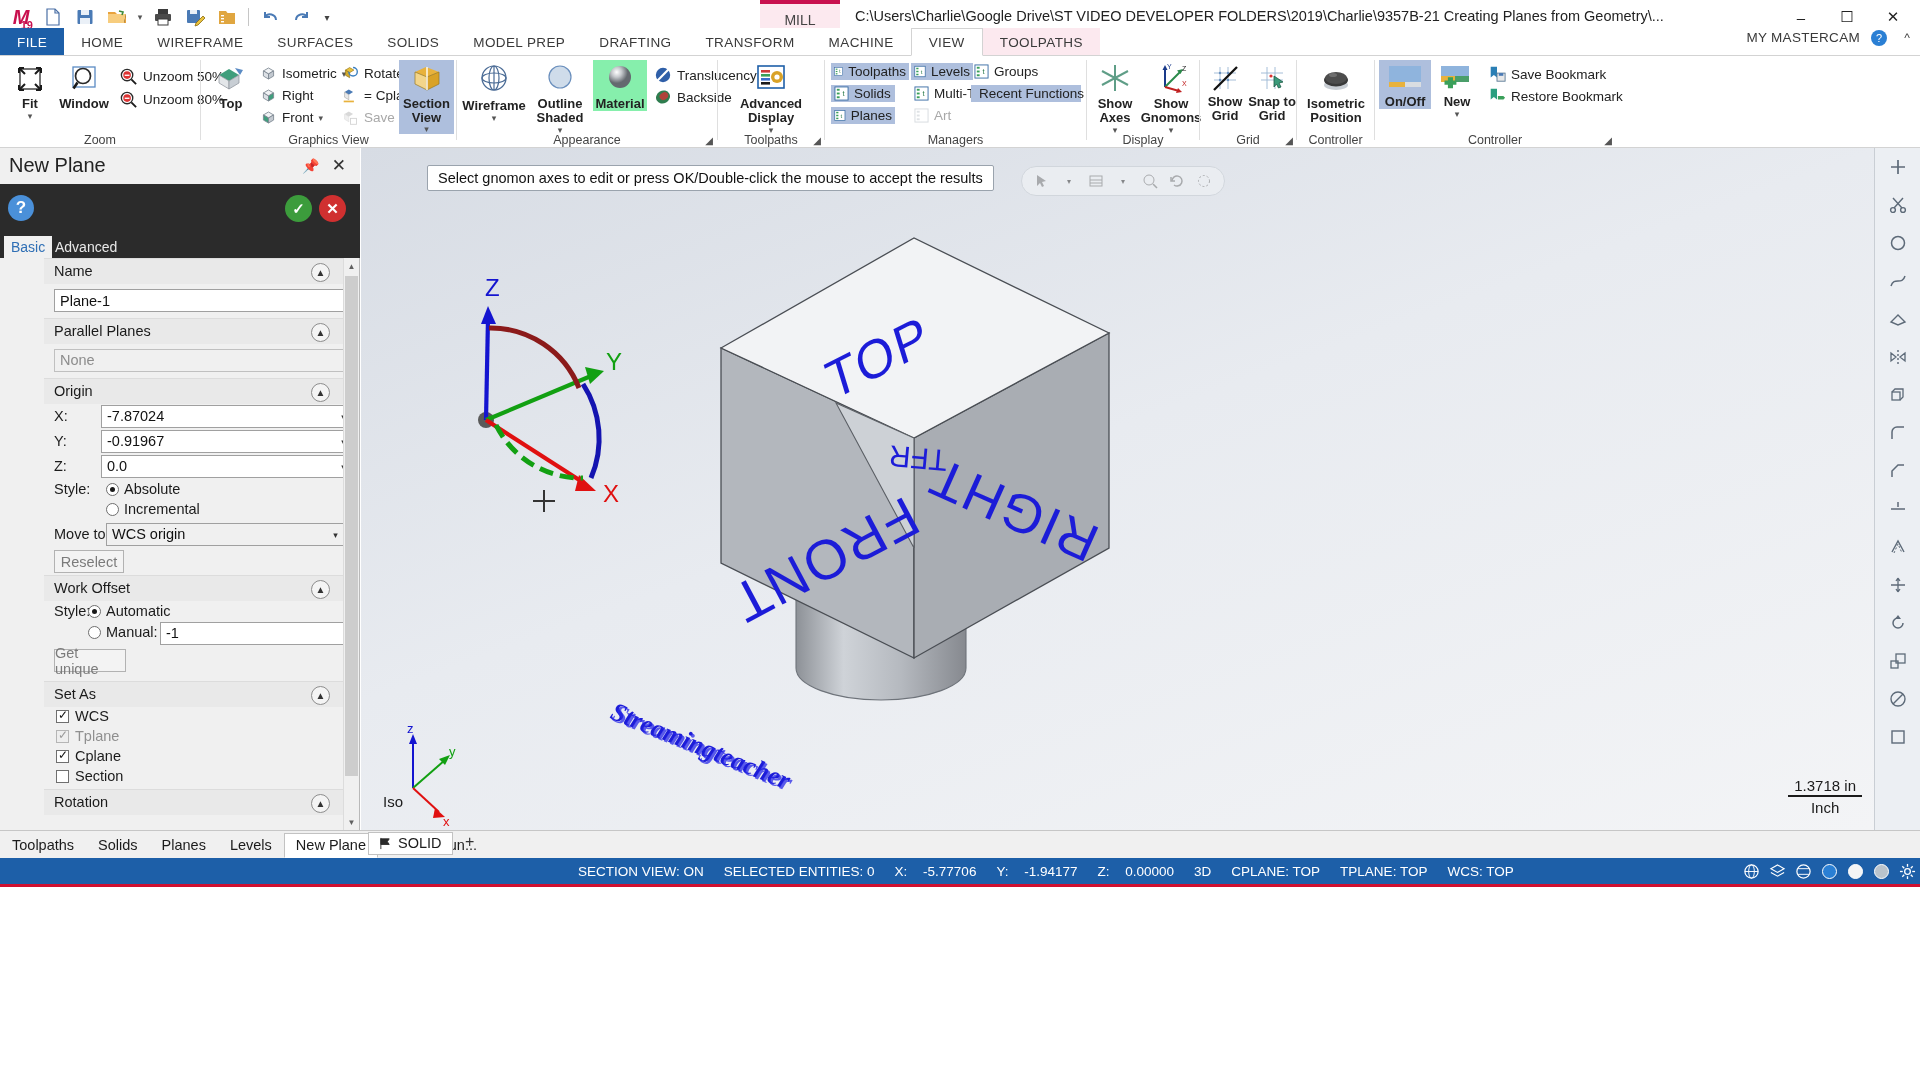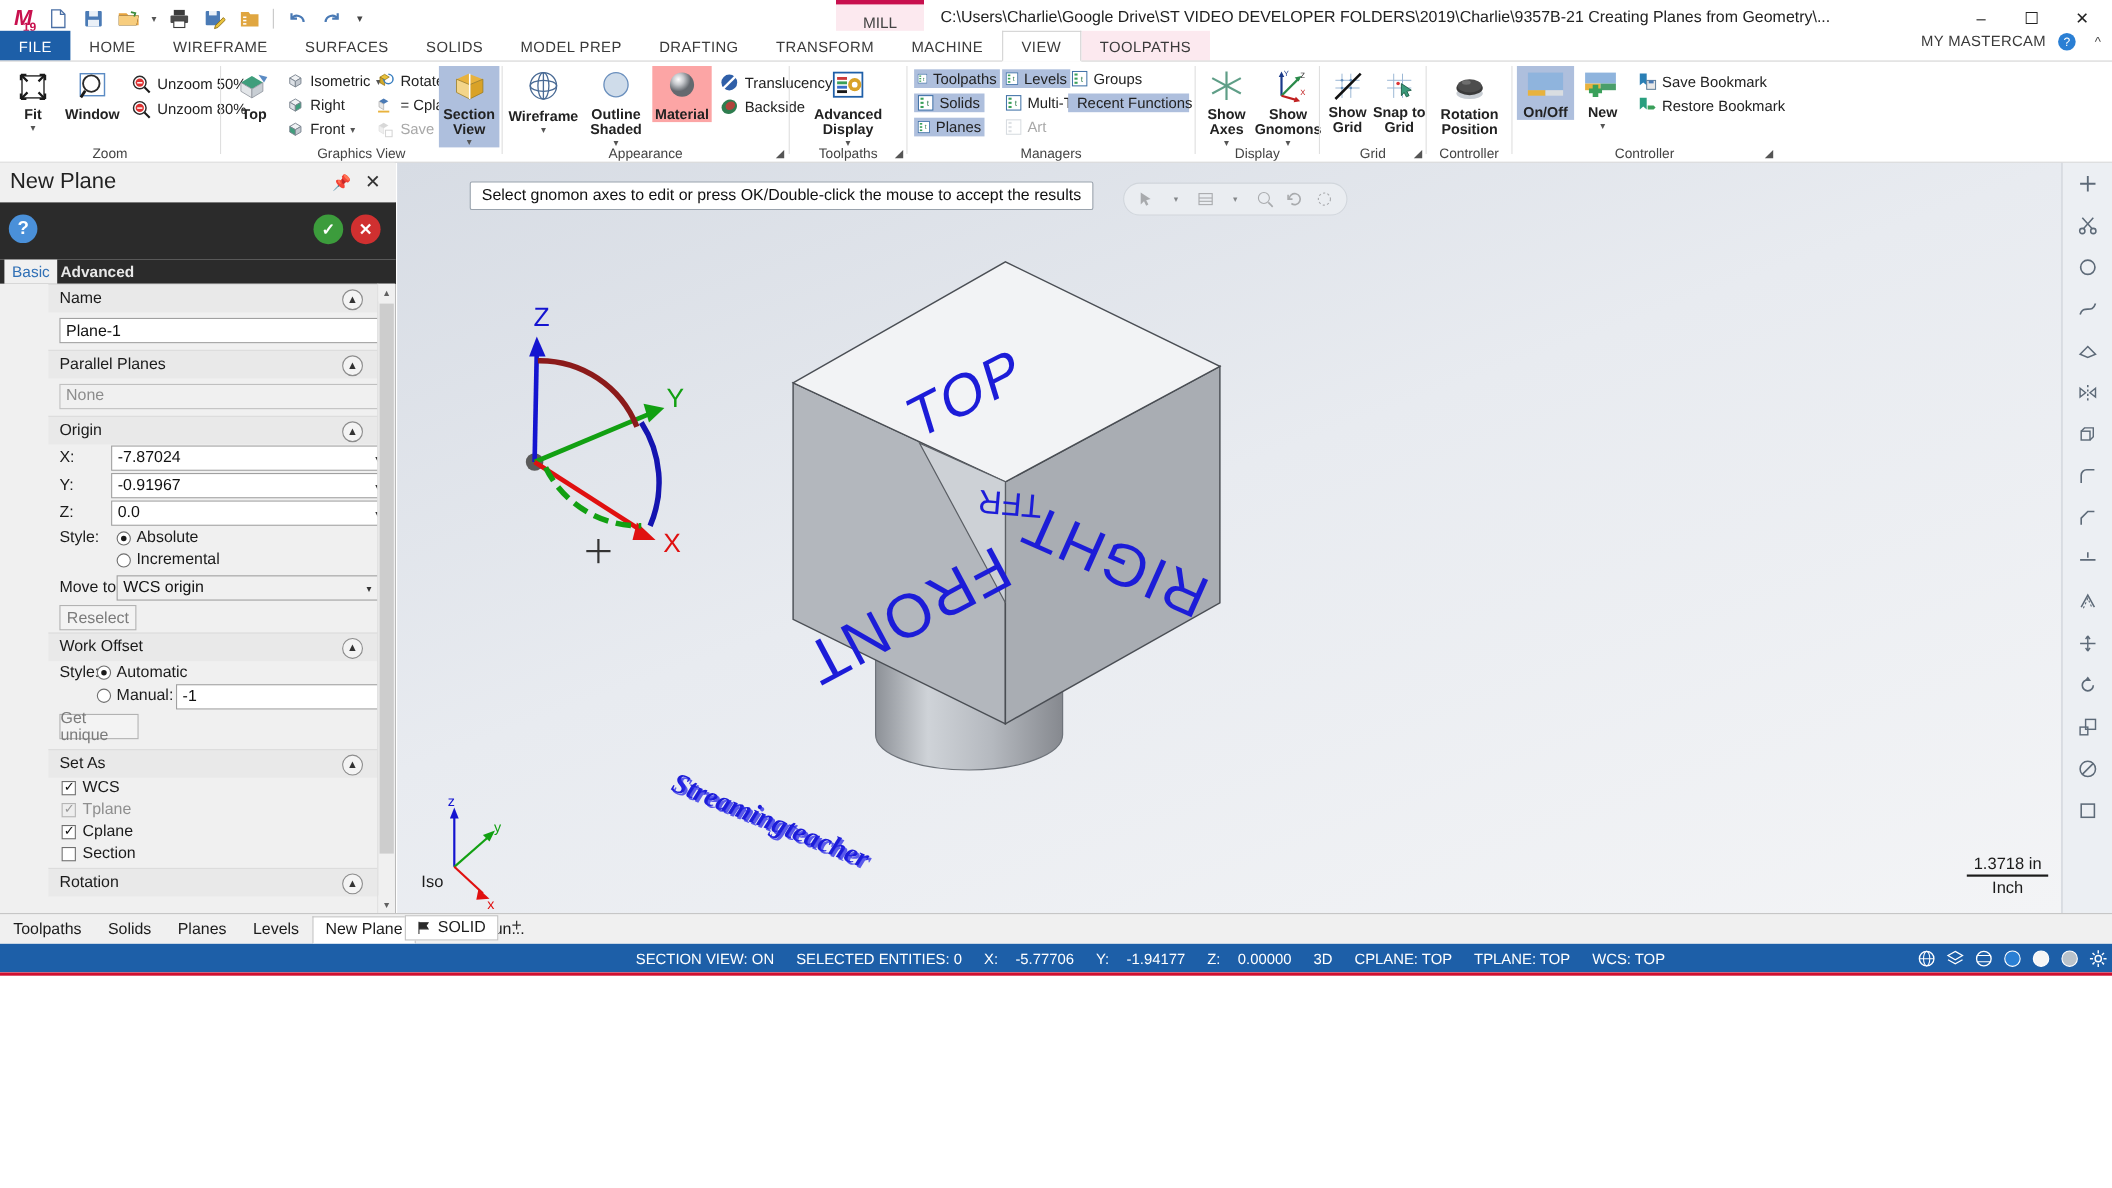--- a/index.html
+++ b/index.html
@@ -58,21 +58,21 @@
   .lp-head .pin { position:absolute; right:40px; top:10px; font-size:14px; color:#333; cursor:pointer; }
   .lp-head .x { position:absolute; right:14px; top:7px; font-size:17px; color:#333; cursor:pointer; }
   .lp-dark { position:absolute; left:0; top:36px; width:360px; height:52px; background:#2b2b2b; }
   .qmark { position:absolute; left:8px; top:11px; width:26px; height:26px; border-radius:50%; background:#4a90d9; color:#fff; font-size:17px; font-weight:bold; display:flex; align-items:center; justify-content:center; cursor:pointer; }
   .okb, .cxb { position:absolute; top:11px; width:27px; height:27px; border-radius:50%; display:flex; align-items:center; justify-content:center; color:#fff; font-size:15px; font-weight:bold; cursor:pointer; }
   .okb { right:48px; background:#3c9c3c; }
   .cxb { right:14px; background:#d03030; }
   .lp-tabs { position:absolute; left:0; top:88px; width:360px; height:22px; background:#2b2b2b; }
   .lp-tab { position:absolute; top:0; height:22px; display:flex; align-items:center; padding:0 7px; font-size:14px; cursor:pointer; }
   .lp-tab.on { background:#f0f0f0; color:#2f6fb5; }
-  .lp-tab.off { color:#e8e8e8;font-weight:bold; }
+  .lp-tab.off { color:#e8e8e8; }
 
   .lp-body { position:absolute; left:0; top:110px; width:344px; height:572px; background:#f0f0f0; overflow:hidden;padding-left:44px; }
   .sec-hd { position:relative; height:26px; background:#e9e9e9; border-top:1px solid #dcdcdc; }
   .sec-hd .st { position:absolute; left:10px; top:4px; font-size:14.5px; color:#1b1b1b; }
   .chev { position:absolute; right:14px; top:4px; width:19px; height:19px; border-radius:50%; border:1px solid #8d8d8d; color:#333; font-size:10px; display:flex; align-items:center; justify-content:center; background:#f4f4f4; cursor:pointer; }
   .row { position:relative; }
   .lbl { font-size:14.5px; color:#1b1b1b; }
   .tin { border:1px solid #a0a0a0; background:#fff; height:23px; font-size:14.5px; color:#111; padding:0 5px; line-height:21px; }
   .tin.ph { color:#8c8c8c; background:#f0f0f0; border:1px solid #c0c0c0; }
   .ddn { position:absolute; right:1px; top:1px; width:17px; height:21px; display:flex; align-items:center; justify-content:center; font-size:9px; color:#333; cursor:pointer; }
@@ -366,21 +366,21 @@
         <span class="lbl">Wireframe</span>
         <span class="caret">▾</span>
       </div>
       <div class="bigbtn" style="position:absolute;left:72px;top:4px;width:62px">
         <svg width="32" height="32" viewBox="0 0 32 32">
             <circle cx="16" cy="14" r="11" fill="#cfdcea" stroke="#6a8fbd" stroke-width="1.2"></circle>
           </svg>
         <span class="lbl" style="line-height:1.08">Outline Shaded</span>
         <span class="caret">▾</span>
       </div>
-      <div class="bigbtn" style="position:absolute;left:136px;top:4px;width:54px;background:#fca5a5">
+      <div class="bigbtn" style="position:absolute;left:136px;top:4px;width:54px;background:#86efac">
         <svg width="32" height="32" viewBox="0 0 32 32">
             <defs>
               <radialGradient id="mg" cx="35%" cy="28%">
                 <stop offset="0%" stop-color="#ffffff"></stop>
                 <stop offset="45%" stop-color="#c6c9cd"></stop>
                 <stop offset="100%" stop-color="#64696f"></stop>
               </radialGradient>
             </defs>
             <circle cx="16" cy="14" r="11" fill="url(#mg)"></circle>
           </svg>
@@ -577,21 +577,21 @@
     <div class="gsep" style="left:1296px"></div>
 
     <div class="grp" style="left:1297px;width:77px">
       <div class="bigbtn" style="position:absolute;left:4px;top:4px;width:70px">
         <svg width="36" height="32" viewBox="0 0 36 32">
             <ellipse cx="18" cy="22" rx="12" ry="5" fill="#c9ced4"></ellipse>
             <ellipse cx="18" cy="17" rx="12" ry="6.5" fill="#3a3a3a"></ellipse>
             <ellipse cx="18" cy="15" rx="11" ry="6" fill="#4d4d4d"></ellipse>
             <ellipse cx="15" cy="12" rx="4" ry="2" fill="#6e6e6e"></ellipse>
           </svg>
-        <span class="lbl" style="line-height:1.08">Rotation Position</span>
+        <span class="lbl" style="line-height:1.08">Isometric Position</span>
       </div>
       <div class="gl">Controller</div>
     </div>
     <div class="gsep" style="left:1374px"></div>
 
     <div class="grp" style="left:1375px;width:240px">
       <div class="bigbtn" style="position:absolute;left:4px;top:4px;width:52px;background:#aebfdd">
         <svg width="40" height="30" viewBox="0 0 40 30">
             <rect x="4" y="3" width="32" height="16" fill="#8fb4dd"></rect>
             <rect x="4" y="19" width="16" height="5" fill="#e8b23d"></rect>

